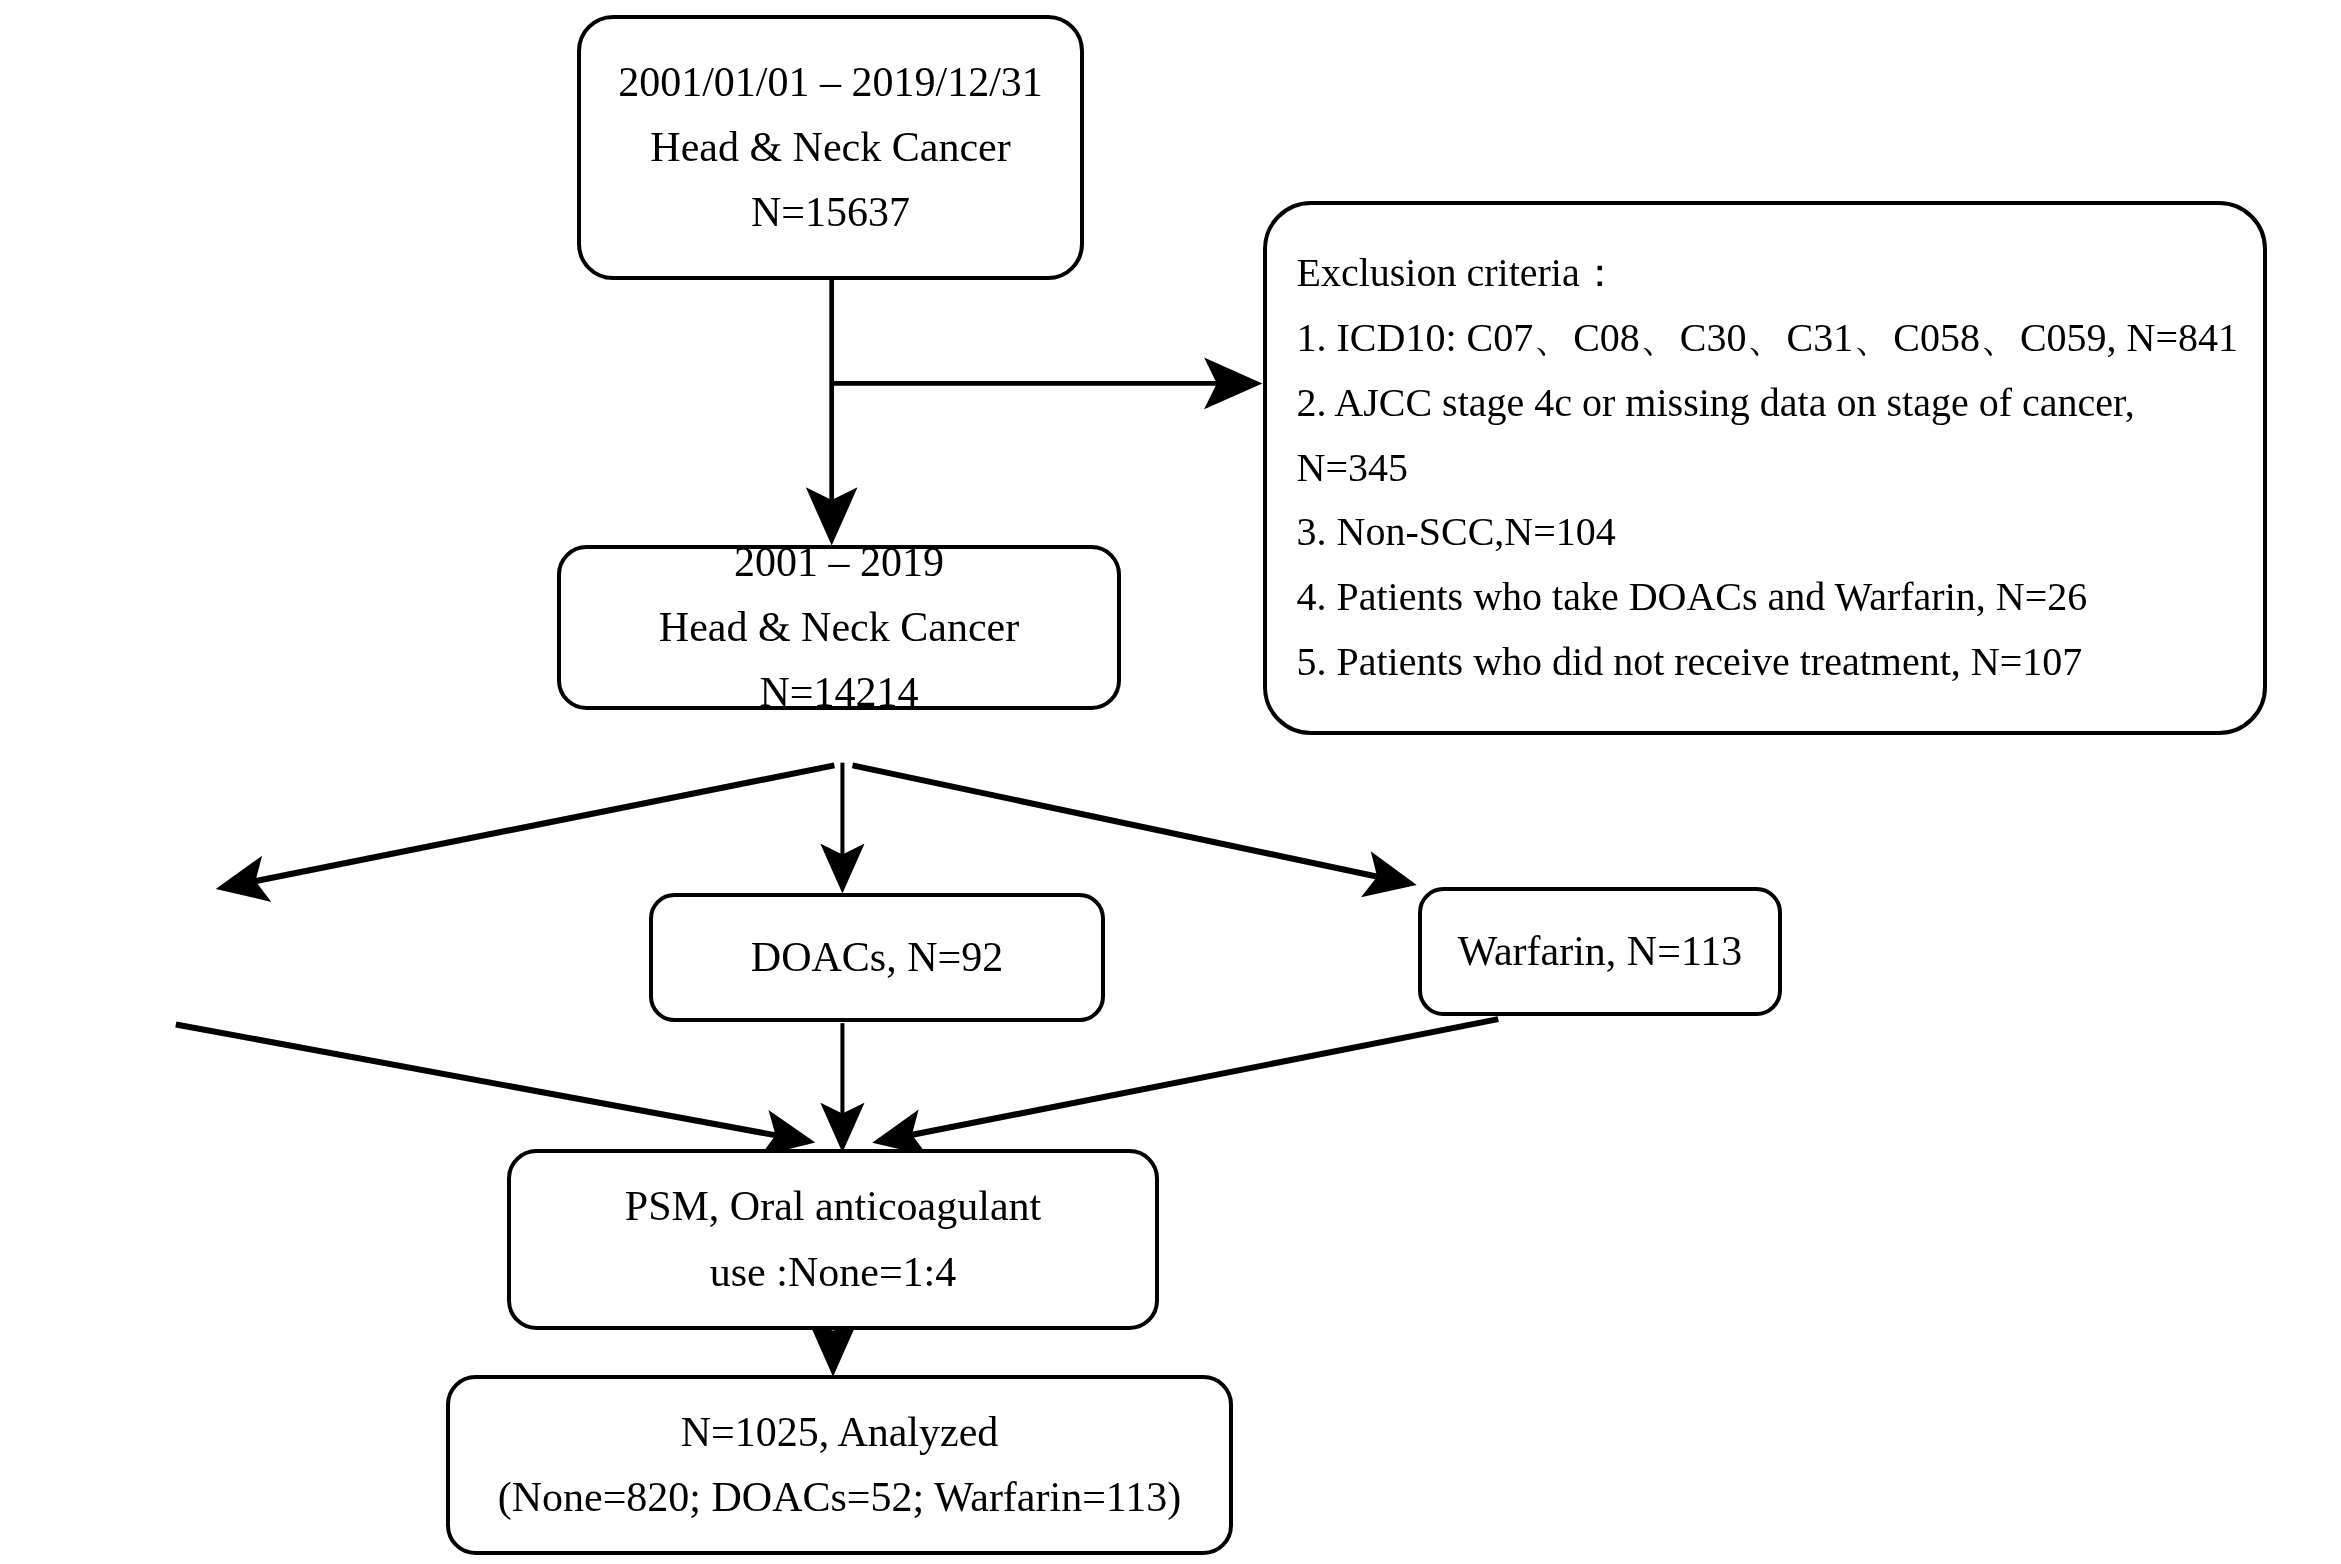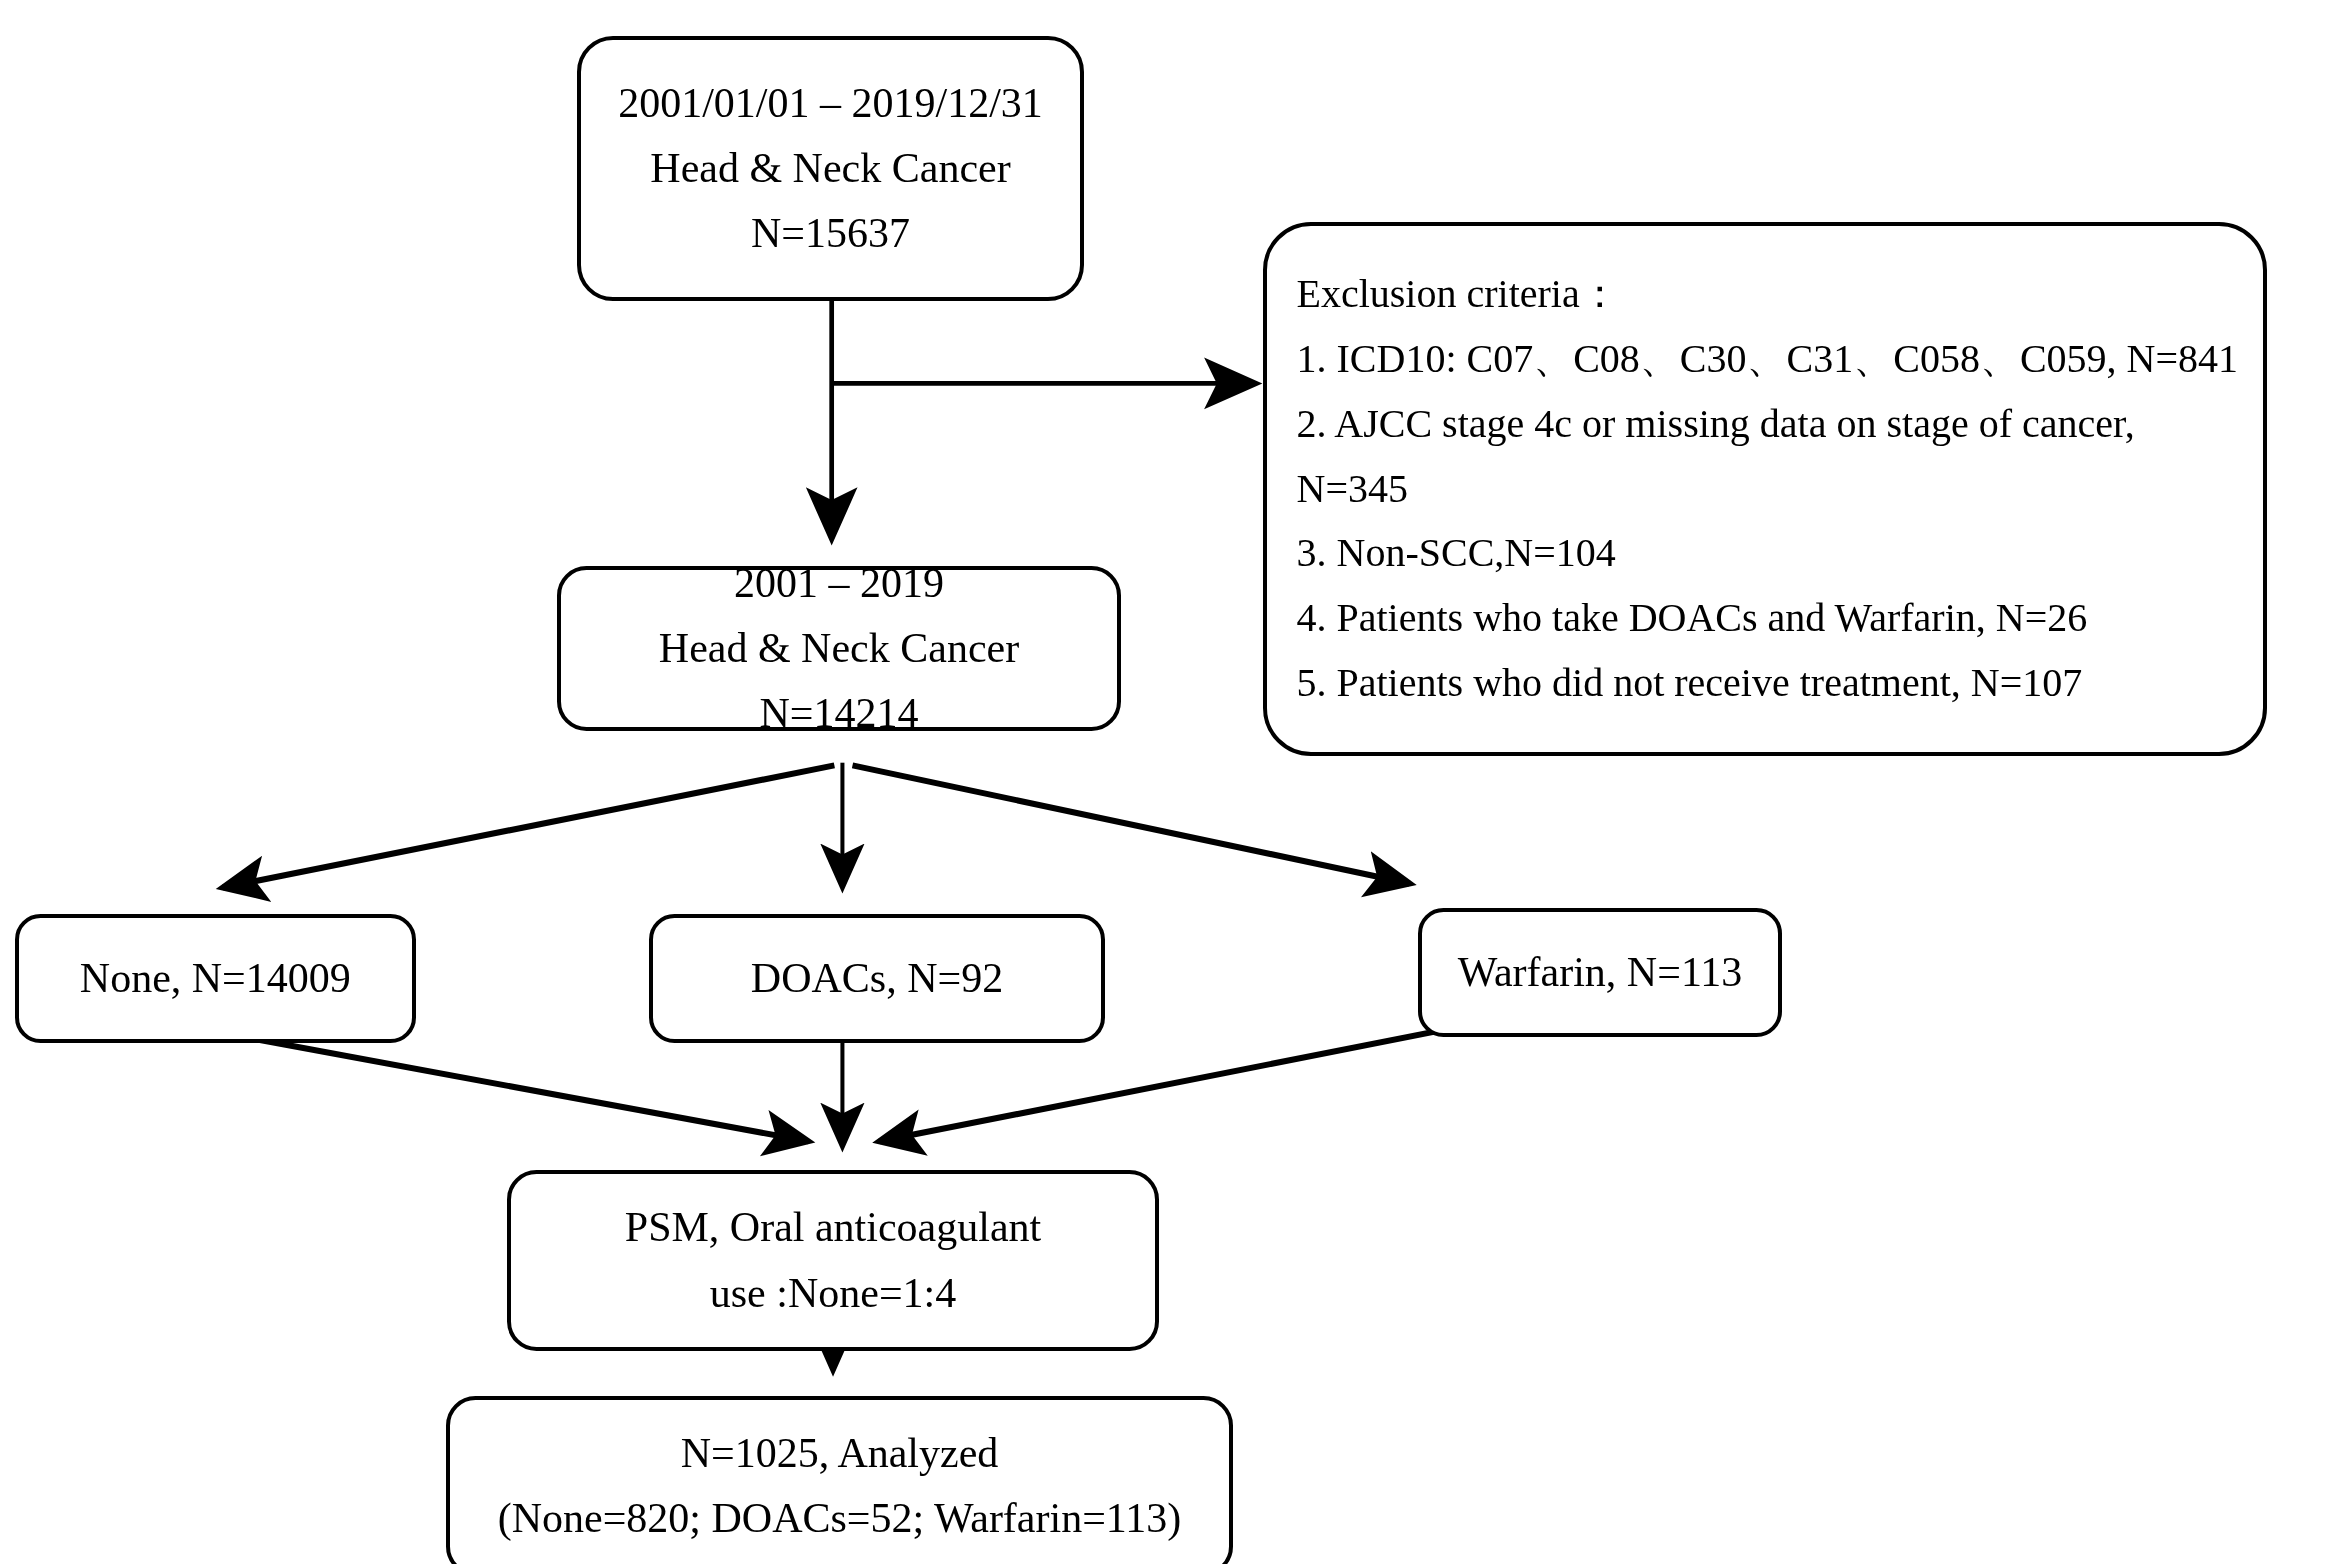--- a/index.html
+++ b/index.html
@@ -29,21 +29,20 @@
     box-sizing: border-box;
     background: #ffffff;
     border: 4px solid #000000;
     border-radius: 32px;
     display: flex;
     flex-direction: column;
     align-items: center;
     justify-content: center;
     text-align: center;
     z-index: 2;
-    margin-top: 21px;
   }
   .node .line {
     display: block;
     white-space: pre;
     line-height: 1.55;
     font-size: 42px;
   }
   
   #node-source {
     left: 577px; top: 14.8px; width: 507px; height: 265px;
@@ -141,23 +140,20 @@
     <span class="line">4. Patients who take DOACs and Warfarin, N=26</span>
     <span class="line">5. Patients who did not receive treatment, N=107</span>
   </div>
 
   <div class="node" id="node-cohort">
     <span class="line">2001 – 2019</span>
     <span class="line">Head &amp; Neck Cancer</span>
     <span class="line">N=14214</span>
   </div>
 
-  <div class="node" id="node-none">
-    <span class="line">None, N=14009</span>
-  </div>
 
   <div class="node" id="node-doacs">
     <span class="line">DOACs, N=92</span>
   </div>
 
   <div class="node" id="node-warfarin">
     <span class="line">Warfarin, N=113</span>
   </div>
 
   <div class="node" id="node-psm">

